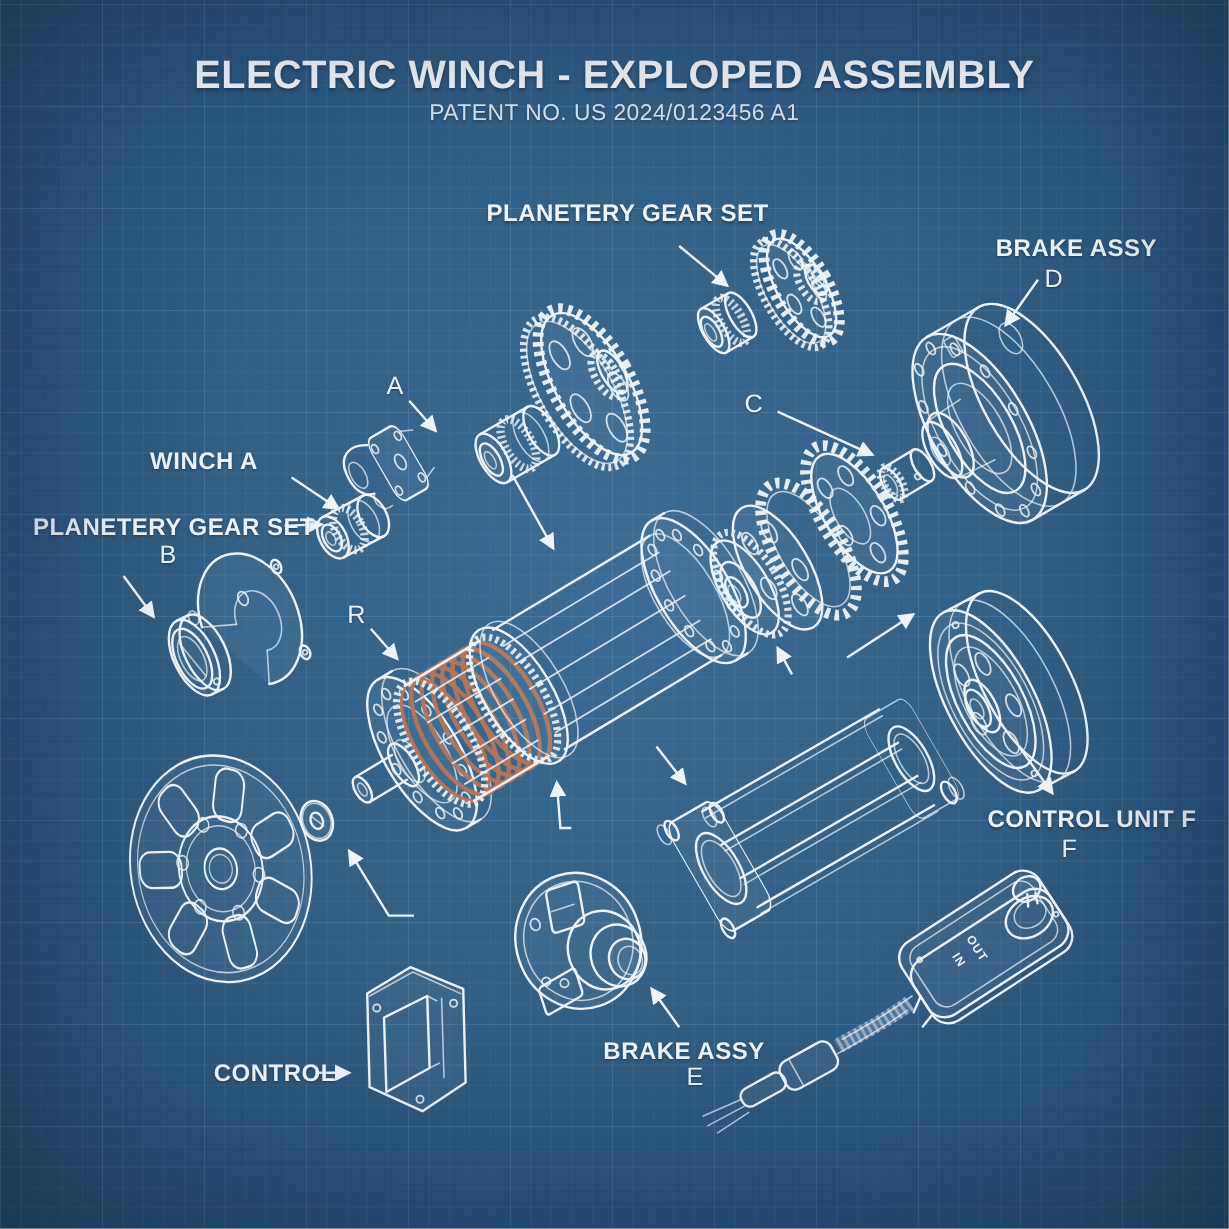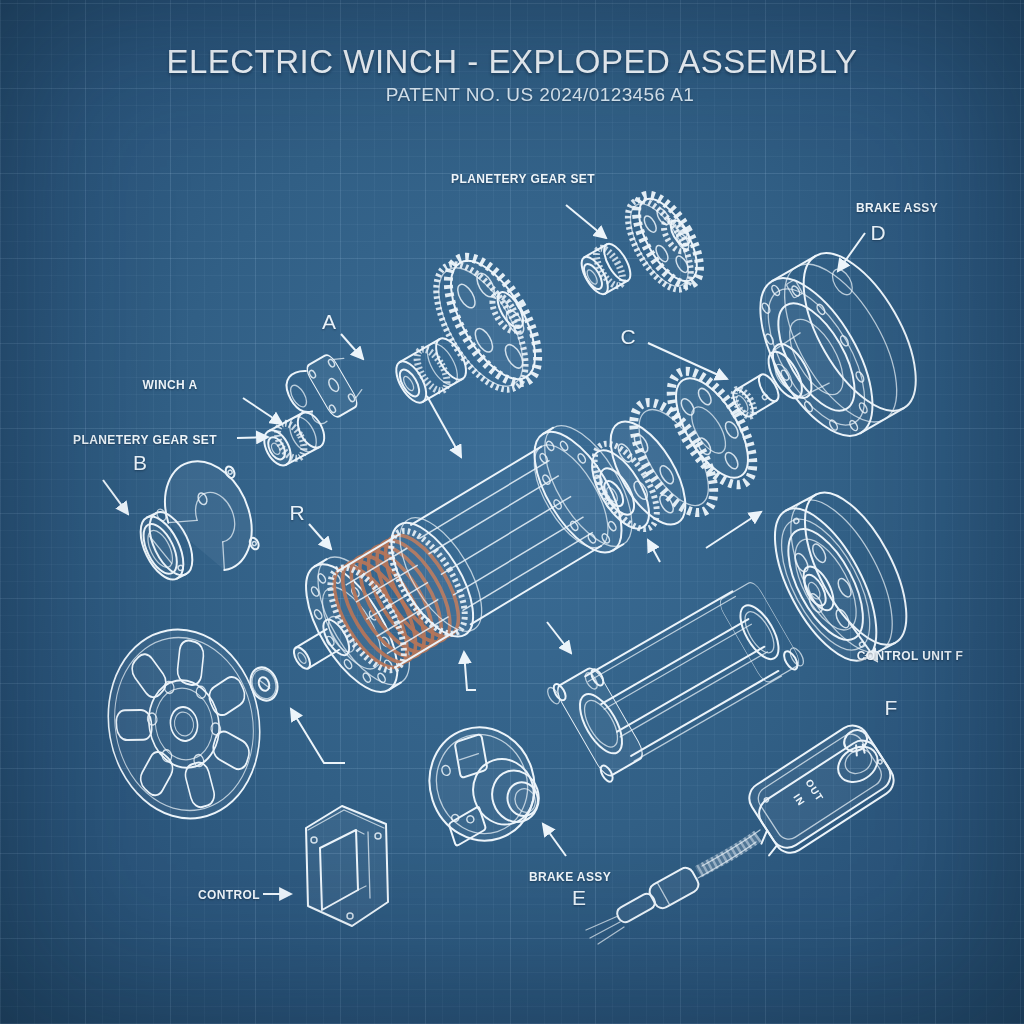--- a/index.html
+++ b/index.html
@@ -8,26 +8,26 @@
     background:
       repeating-linear-gradient(0deg, rgba(170,205,235,.11) 0 1px, transparent 1px 85px),
       repeating-linear-gradient(90deg, rgba(170,205,235,.11) 0 1px, transparent 1px 85px),
       repeating-linear-gradient(0deg, rgba(170,205,235,.055) 0 1px, transparent 1px 17px),
       repeating-linear-gradient(90deg, rgba(170,205,235,.055) 0 1px, transparent 1px 17px),
       radial-gradient(ellipse at 50% 46%, #3b6d96 0%, #315f85 48%, #2a547a 74%, #224766 100%);
   }
   .vignette{position:absolute;inset:0;box-shadow:inset 0 0 160px rgba(10,30,50,.45);pointer-events:none;}
   svg{position:absolute;left:0;top:0;}
   .title{position:absolute;left:512px;top:62px;transform:translate(-50%,-50%);
-    font-size:33px;font-weight:400;letter-spacing:.5px;color:#f4f9fd;white-space:nowrap;
+    font-size:33px;font-weight:700;letter-spacing:.5px;color:#f4f9fd;white-space:nowrap;
     text-shadow:0 2px 3px rgba(8,25,42,.45);}
-  .subtitle{position:absolute;left:540px;top:95px;transform:translate(-50%,-50%);
+  .subtitle{position:absolute;left:512px;top:95px;transform:translate(-50%,-50%);
     font-size:19px;font-weight:400;letter-spacing:.4px;color:#d9e7f2;white-space:nowrap;
     text-shadow:0 1px 2px rgba(8,25,42,.4);}
-  .lbl{position:absolute;transform:translate(-50%,-50%);font-size:12px;font-weight:700;
+  .lbl{position:absolute;transform:translate(-50%,-50%);font-size:20px;font-weight:700;
     letter-spacing:.4px;color:#eef5fa;white-space:nowrap;text-shadow:0 1px 2px rgba(8,25,42,.45);}
   .ref{position:absolute;transform:translate(-50%,-50%);font-size:21px;font-weight:500;
     color:#e9f2f9;white-space:nowrap;text-shadow:0 1px 2px rgba(8,25,42,.45);}
   .ln{fill:none;stroke:#ecf4fa;stroke-width:2;stroke-linecap:round;stroke-linejoin:round}
   .fl{fill:rgba(215,233,247,.06)}
   .lt{fill:none;stroke:#ecf4fa;stroke-width:1.3;opacity:.72;stroke-linecap:round;stroke-linejoin:round}
   .hl{fill:none;stroke:#ecf4fa;stroke-width:1.5;opacity:.85}
   .teeth{fill:none;stroke:#ecf4fa;stroke-width:9;stroke-dasharray:3.6 4.4;opacity:.95}
   .teethS{fill:none;stroke:#ecf4fa;stroke-width:6;stroke-dasharray:2.6 3;opacity:.9}
   .knurl{fill:none;stroke:#ecf4fa;stroke-width:7;stroke-dasharray:2 2.4;opacity:.8}
@@ -465,21 +465,21 @@
   <div class="ref" style="left:329px;top:322px">A</div>
   <div class="ref" style="left:628px;top:337px">C</div>
 
   <div class="lbl" style="left:170px;top:385px">WINCH A</div>
 
   <div class="lbl" style="left:145px;top:440px">PLANETERY GEAR SET</div>
   <div class="ref" style="left:140px;top:463px">B</div>
 
   <div class="ref" style="left:297px;top:513px">R</div>
 
-  <div class="lbl" style="left:910px;top:656px">CONTROL UNIT F</div>
+  <div class="lbl" style="left:910px;top:684px">CONTROL UNIT F</div>
   <div class="ref" style="left:891px;top:708px">F</div>
 
   <div class="lbl" style="left:570px;top:877px">BRAKE ASSY</div>
   <div class="ref" style="left:579px;top:898px">E</div>
 
   <div class="lbl" style="left:229px;top:895px">CONTROL</div>
 
   <div class="vignette"></div>
 </div>
 

